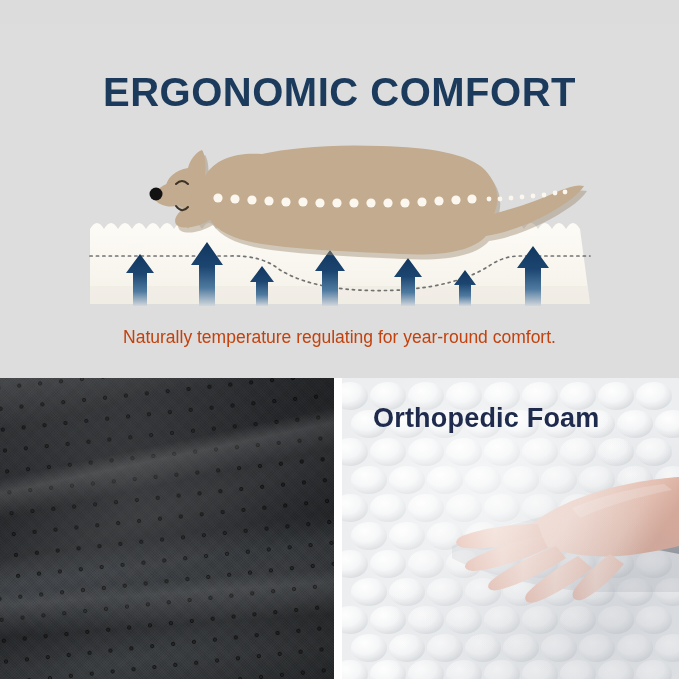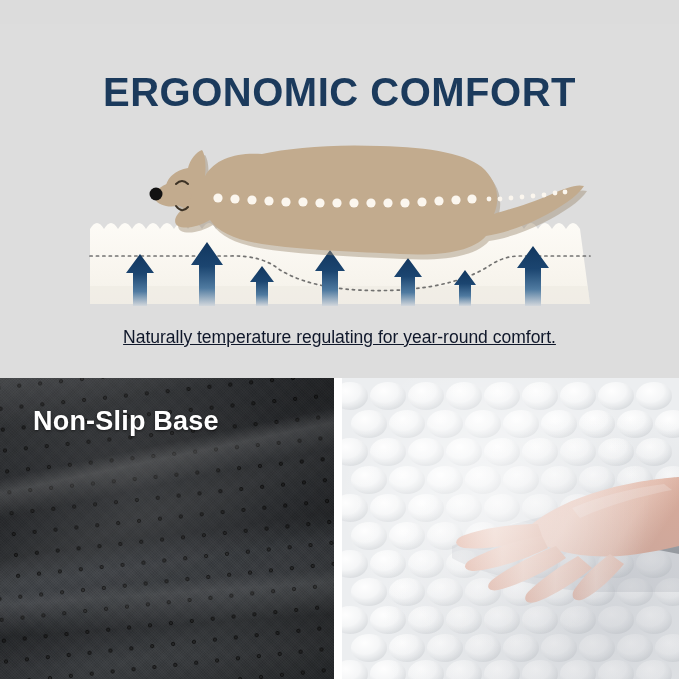--- a/index.html
+++ b/index.html
@@ -27,24 +27,23 @@
 
   #illustration{position:absolute;left:0;top:110px;width:679px;height:180px;}
 
   #caption{
     position:absolute;left:0;top:300px;width:679px;text-align:center;
     color:#22334a;
   }
   .cap-line{
     font-size:17.5px;
     line-height:26px;
-    color:#0f172a;
+    color:#c2410c;
     font-family:"Liberation Sans", sans-serif;
     white-space:nowrap;
-    text-decoration:underline;
   }
 
   
   #panels{position:absolute;left:0;top:378px;width:679px;height:301px;background:#ffffff;}
 
   .panel{position:absolute;top:0;height:301px;overflow:hidden;}
   #panel-left{left:0;width:334px;background:#3a3c3f;}
   #panel-right{left:342px;width:337px;background:#f2f2f4;}
 
   .panel-label{
@@ -249,21 +248,20 @@
 
   <div id="panels">
 
     <div class="panel" id="panel-left">
       <div class="fab-base"></div>
       <div class="fab-weave"></div>
       <div class="fab-dots"></div>
       <div class="fab-dots2"></div>
       <div class="fab-folds"></div>
       <div class="fab-vig"></div>
-      <div class="panel-label" id="label-nonslip">Non-Slip Base</div>
     </div>
 
     <div class="panel" id="panel-right">
       <div class="foam-bg"></div>
 
       <svg style="position:absolute;inset:0;width:100%;height:100%;" viewBox="0 0 337 301" preserveAspectRatio="none">
         <defs>
           <radialGradient id="bumpG" cx="38%" cy="32%" r="72%">
             <stop offset="0%" stop-color="#ffffff"></stop>
             <stop offset="55%" stop-color="#f6f7f8"></stop>
@@ -430,15 +428,16 @@
           <path d="M214 168 C192 176, 166 190, 150 202 C143 208, 146 214, 156 212 C178 207, 206 192, 224 180 Z" fill="url(#fingG)"></path>
           <path d="M236 178 C218 188, 198 202, 186 214 C180 221, 184 227, 194 224 C212 218, 236 202, 250 190 Z" fill="url(#fingG)"></path>
 
           <path d="M268 176 C254 186, 240 200, 232 212 C228 219, 233 225, 242 221 C256 214, 272 198, 282 186 Z" fill="url(#fingG)" opacity="0.95"></path>
 
           <path d="M230 130 C258 118, 290 110, 322 106 L330 112 C298 118, 264 128, 238 140 Z" fill="#ffffff" opacity="0.22"></path>
         </g>
       </svg>
 
       <div class="foam-vig"></div>
+      <div class="panel-label" id="label-foam">Orthopedic Foam</div>
     </div>
   </div>
 </div>
 
 </body></html>

